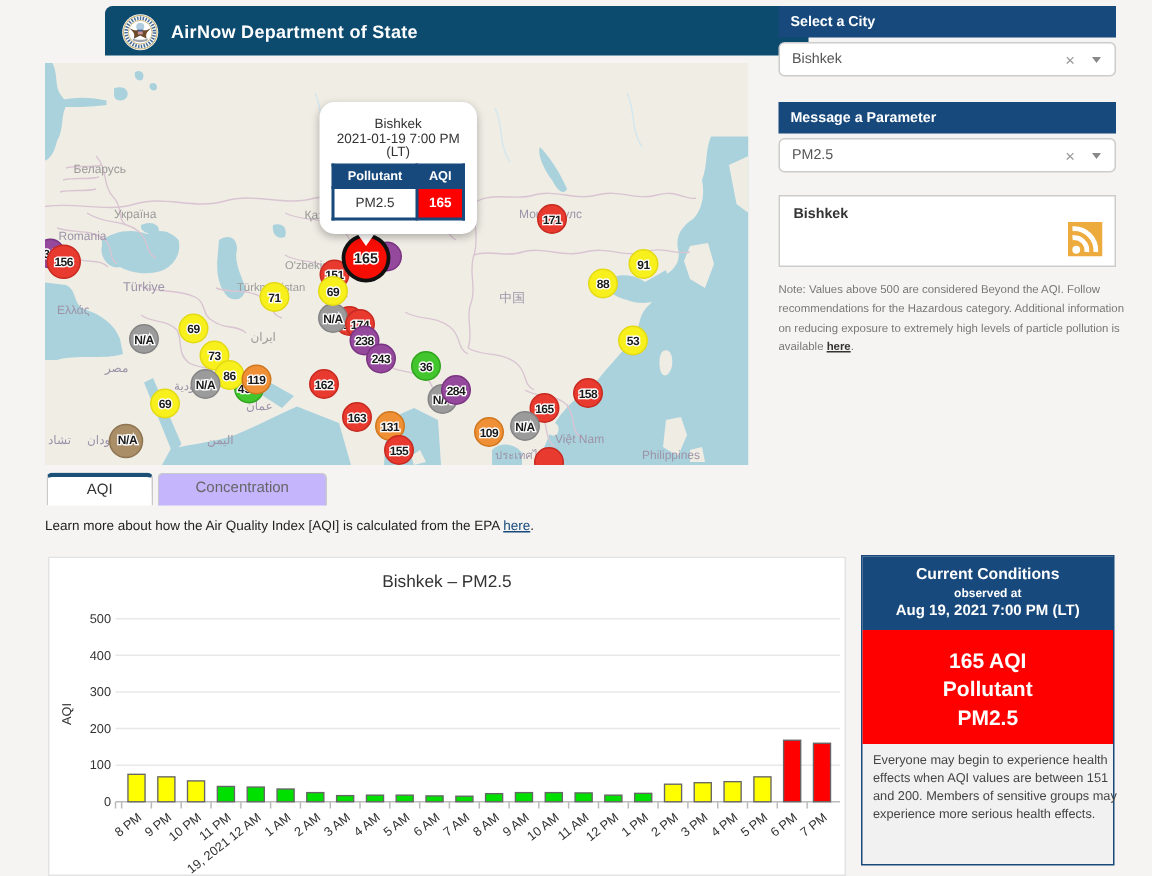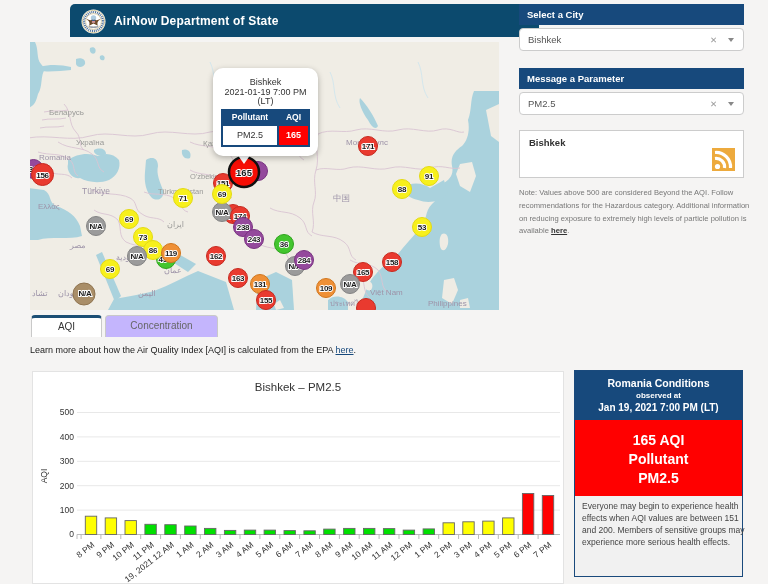--- a/index.html
+++ b/index.html
@@ -358,23 +358,23 @@
     </svg>
   </div>
 
   <div id="note" class="abs">Note: Values above 500 are considered Beyond the AQI. Follow<br>
 recommendations for the Hazardous category. Additional information<br>
 on reducing exposure to extremely high levels of particle pollution is<br>
 available <b><u>here</u></b>.</div>
 
   <div id="cc" class="abs">
     <div class="bh">
-      <div class="t1">Romania Conditions</div>
+      <div class="t1">Current Conditions</div>
       <div class="t2">observed at</div>
-      <div class="t3">Jan 19, 2021 7:00 PM (LT)</div>
+      <div class="t3">Aug 19, 2021 7:00 PM (LT)</div>
     </div>
     <div class="rd">
       <div style="padding-top:11px">165 AQI</div>
       <div>Pollutant</div>
       <div>PM2.5</div>
     </div>
     <div class="ht">Everyone may begin to experience health<br>effects when AQI values are between 151<br>and 200. Members of sensitive groups may<br>experience more serious health effects.</div>
   </div>
 </div>
 

